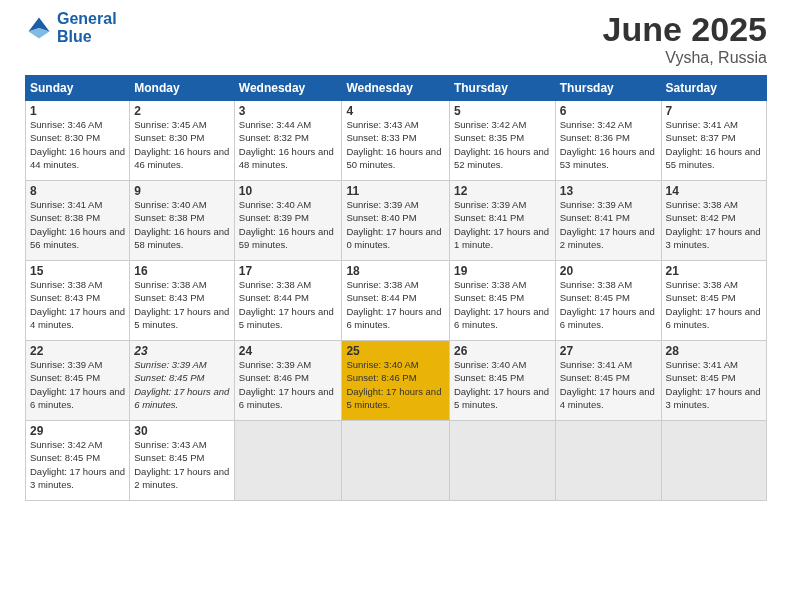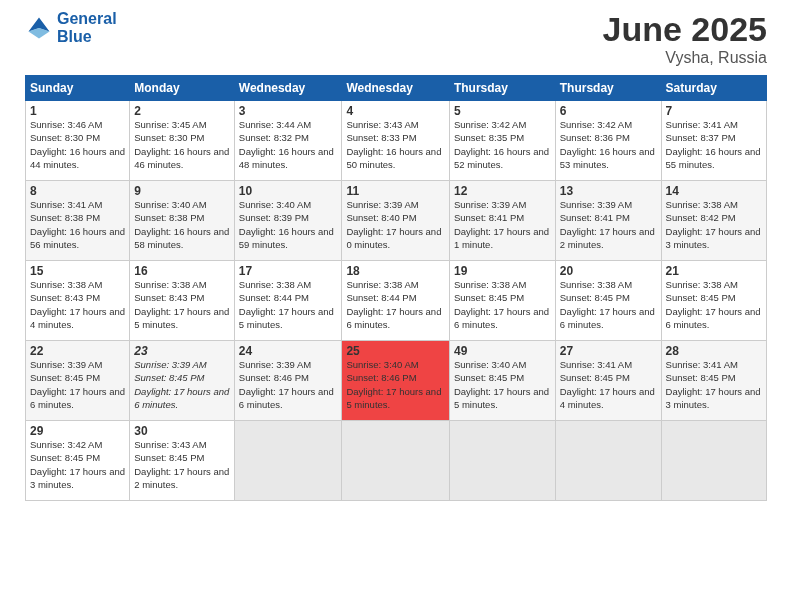--- a/index.html
+++ b/index.html
@@ -318,30 +318,30 @@
         </div>
           </td>
           <td style="background: rgb(245, 245, 245);">
             <span class="day-num">24</span>
         <div class="day-info">
           Sunrise: 3:39 AM<br>
           Sunset: 8:46 PM<br>
           Daylight: 17 hours and 6 minutes.
         </div>
           </td>
-          <td style="background: #ef4444;">
+          <td style="background: #eab308;">
             <span class="day-num">25</span>
         <div class="day-info">
           Sunrise: 3:40 AM<br>
           Sunset: 8:46 PM<br>
           Daylight: 17 hours and 5 minutes.
         </div>
           </td>
           <td style="background: rgb(245, 245, 245);">
-            <span class="day-num">49</span>
+            <span class="day-num">26</span>
         <div class="day-info">
           Sunrise: 3:40 AM<br>
           Sunset: 8:45 PM<br>
           Daylight: 17 hours and 5 minutes.
         </div>
           </td>
           <td style="background: rgb(245, 245, 245);">
             <span class="day-num">27</span>
         <div class="day-info">
           Sunrise: 3:41 AM<br>

